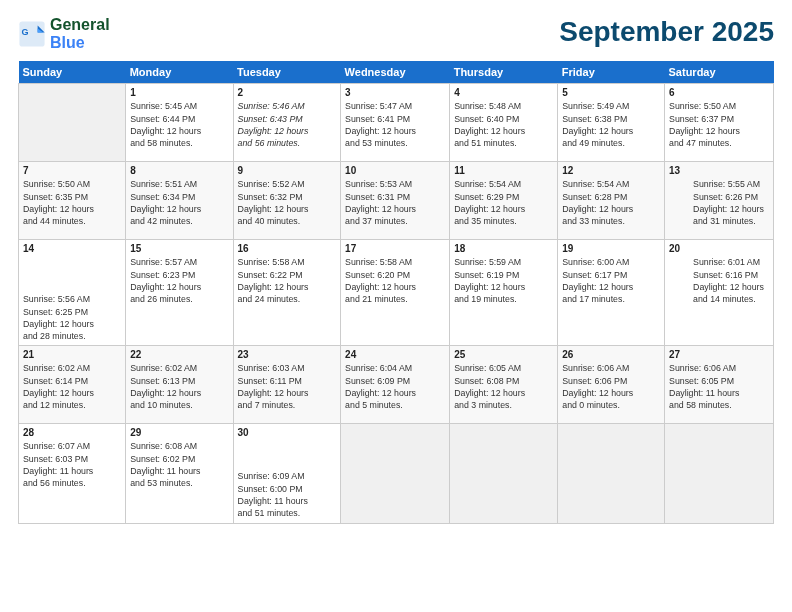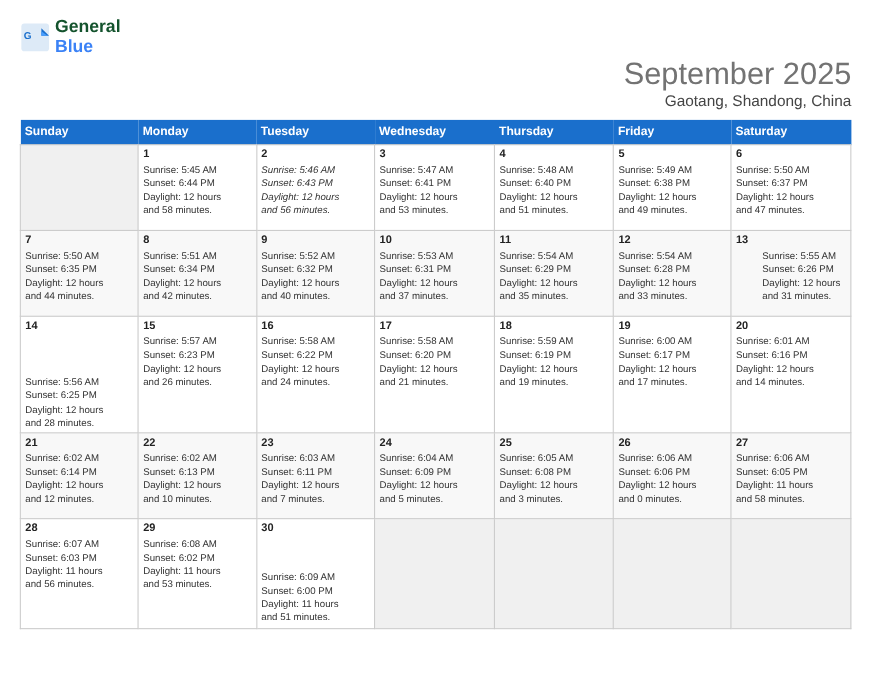--- a/index.html
+++ b/index.html
@@ -29,23 +29,22 @@
     }
     .logo-icon {
       width: 28px;
       height: 28px;
     }
     .title-block {
       text-align: right;
     }
     .title-block h1 {
       font-size: 28px;
-      font-weight: normal;
-      color: #737373;
-      margin-top: 35px;
+      font-weight: bold;
+      color: #0c4a6e;
     }
     .title-block h2 {
       font-size: 14px;
       font-weight: normal;
       color: #444;
     }
     table {
       width: 100%;
       border-collapse: collapse;
       font-size: 9.5px;
@@ -101,21 +100,20 @@
       </svg>
       <div>
         <div style="font-size:16px;font-weight:bold;color:#333;line-height:1.1">
           <span style="color:#14532d">General</span>
         </div>
         <div style="font-size:16px;font-weight:bold;color:#3b82f6;line-height:1.1">Blue</div>
       </div>
     </div>
     <div class="title-block">
       <h1>September 2025</h1>
-      <h2>Gaotang, Shandong, China</h2>
     </div>
   </div>
 
   <table>
     <thead>
       <tr>
         <th>Sunday</th>
         <th>Monday</th>
         <th>Tuesday</th>
         <th>Wednesday</th>
@@ -259,21 +257,21 @@
           </td>
           <td>
             <span class="day-num">19</span>
             <div class="day-info" style="white-space: pre-line;">Sunrise: 6:00 AM
 Sunset: 6:17 PM
 Daylight: 12 hours
 and 17 minutes.</div>
           </td>
           <td>
             <span class="day-num">20</span>
-            <div class="day-info" style="white-space: pre-line;">Sunrise: 6:01 AM
+            <div class="day-info" style="white-space: pre-line; margin-left: 24px;">Sunrise: 6:01 AM
 Sunset: 6:16 PM
 Daylight: 12 hours
 and 14 minutes.</div>
           </td>
         </tr>
         <tr>
           <td>
             <span class="day-num">21</span>
             <div class="day-info" style="white-space: pre-line;">Sunrise: 6:02 AM
 Sunset: 6:14 PM

